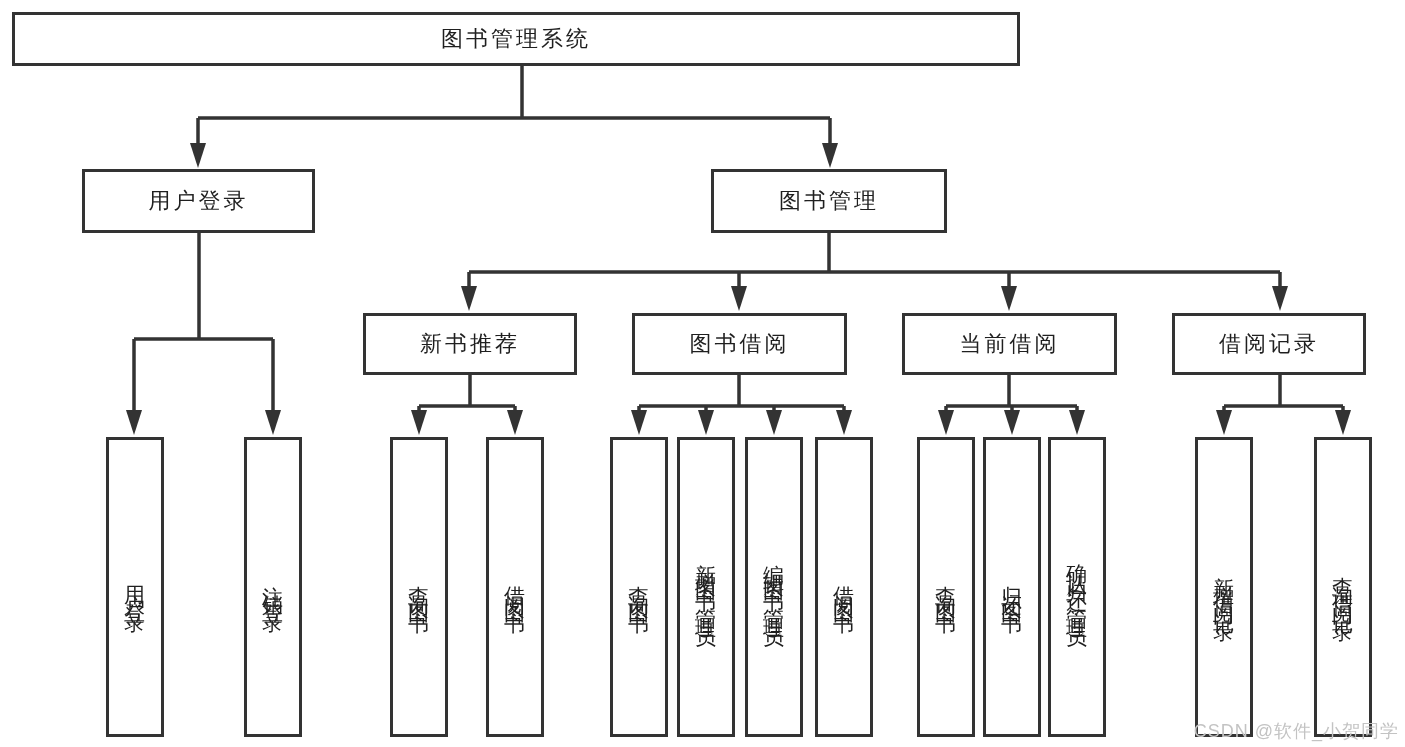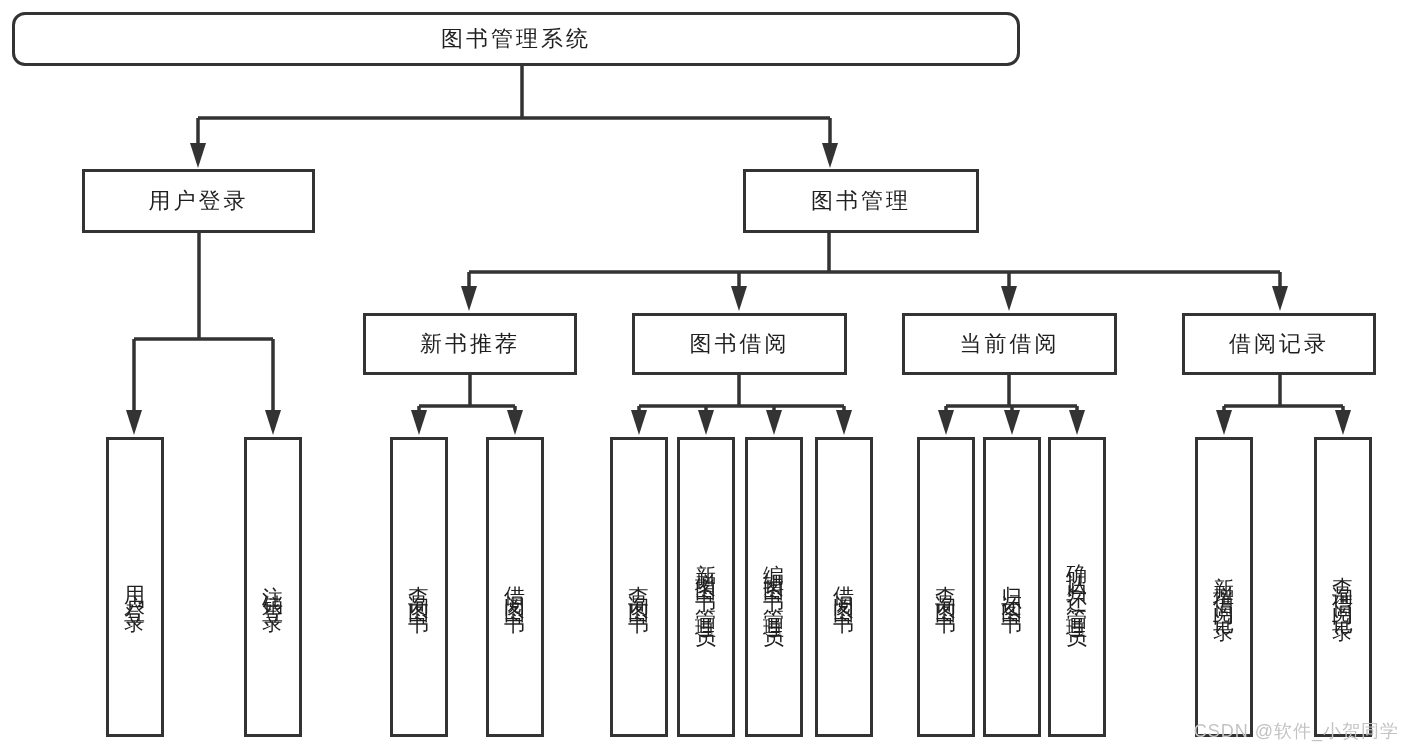--- a/index.html
+++ b/index.html
@@ -54,27 +54,27 @@
     position: absolute;
     right: 6px;
     bottom: 4px;
     font-size: 18px;
     letter-spacing: 1px;
     color: #c3c3c3;
     z-index: 5;
     white-space: nowrap;
   }
   
-  #root        { left: 12px;  top: 12px;  width: 1008px; height: 54px; border-radius: 13px; }
+  #root        { left: 12px;  top: 12px;  width: 1008px; height: 54px; }
   #user-login  { left: 82px;  top: 169px; width: 233px;  height: 64px; }
-  #book-mgmt   { left: 711px; top: 169px; width: 236px;  height: 64px; margin-left: 32px; }
+  #book-mgmt   { left: 711px; top: 169px; width: 236px;  height: 64px; }
   #rec         { left: 363px; top: 313px; width: 214px;  height: 62px; justify-content: center; }
   #borrow      { left: 632px; top: 313px; width: 215px;  height: 62px; }
   #current     { left: 902px; top: 313px; width: 215px;  height: 62px; font-family: Liberation Mono, monospace; }
-  #records     { left: 1172px;top: 313px; width: 194px;  height: 62px; margin-left: 10px; }
+  #records     { left: 1172px;top: 313px; width: 194px;  height: 62px; }
   #lf-ul-login   { left: 106px; }
   #lf-ul-logout  { left: 244px; }
   #lf-rec-query  { left: 390px; }
   #lf-rec-borrow { left: 486px; }
   #lf-bb-query   { left: 610px; }
   #lf-bb-add     { left: 677px; }
   #lf-bb-edit    { left: 745px; }
   #lf-bb-borrow  { left: 815px; }
   #lf-cb-query   { left: 917px; }
   #lf-cb-return  { left: 983px; }

